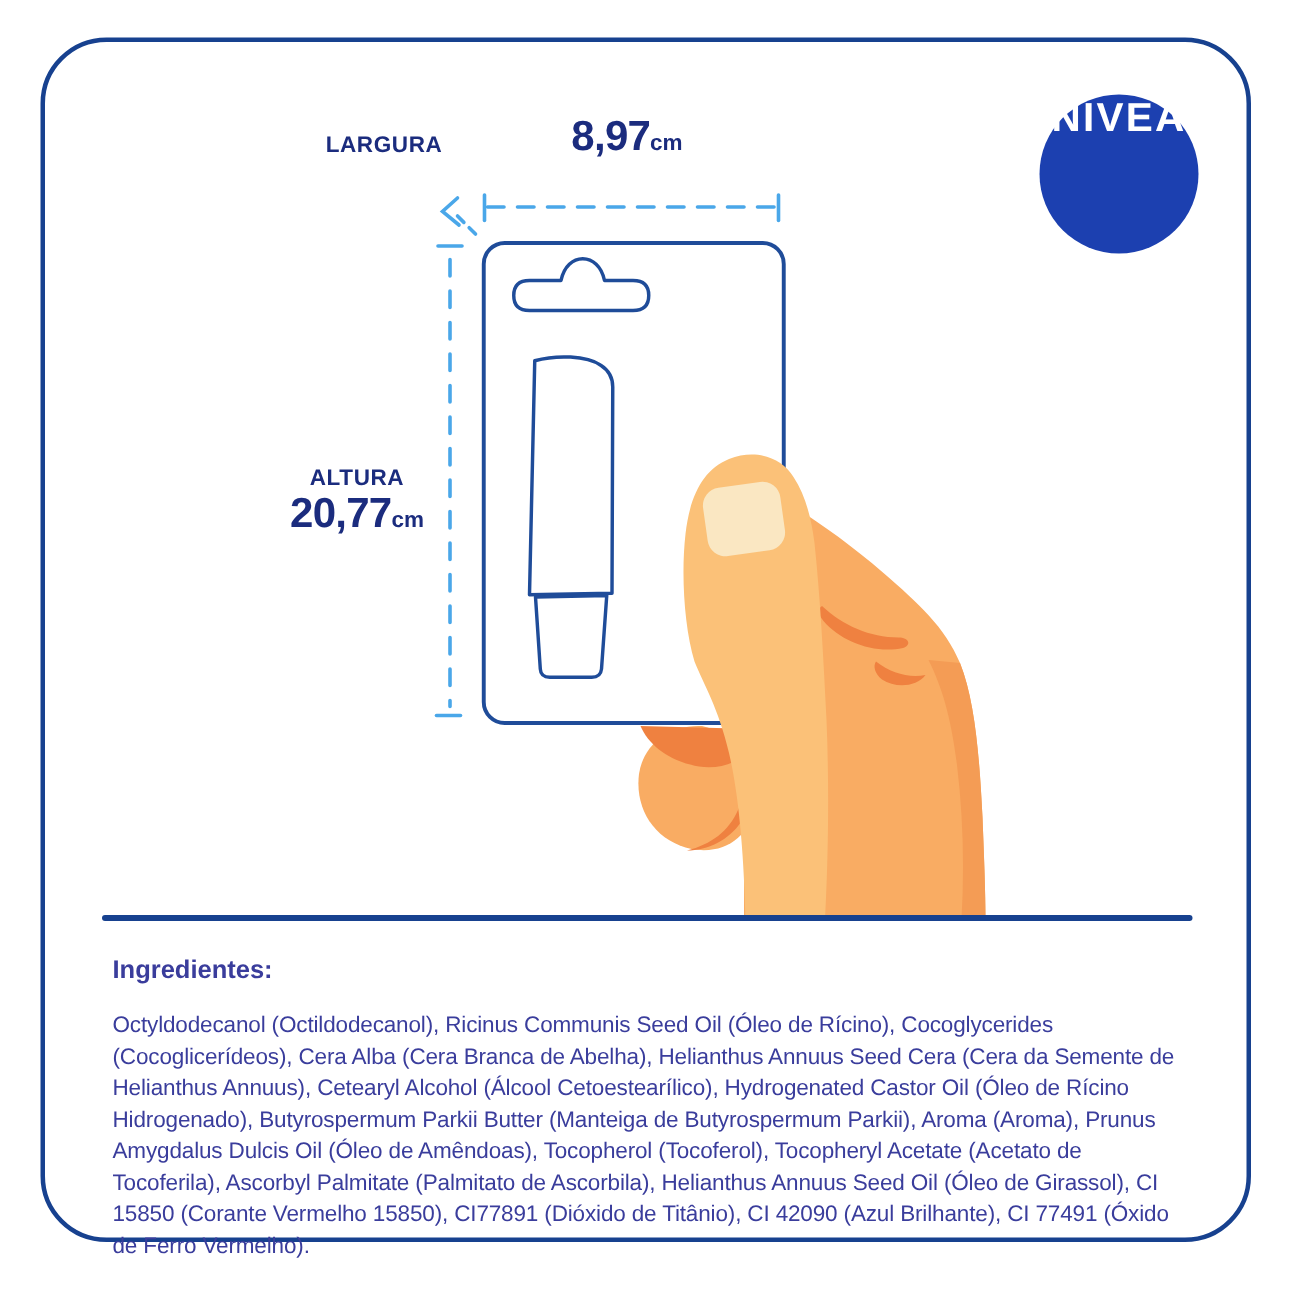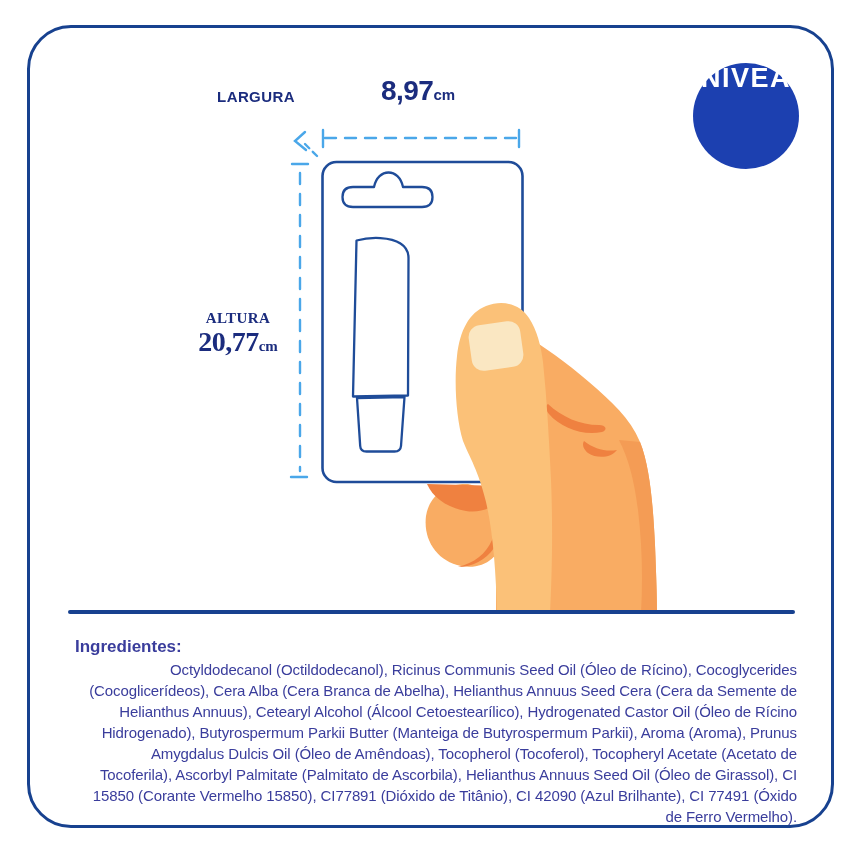--- a/index.html
+++ b/index.html
@@ -26,43 +26,43 @@
     color:#ffffff;font-weight:bold;font-size:27px;letter-spacing:1.5px;
   }
 
   
   .dim{position:absolute;width:200px;text-align:center;color:var(--label-navy);}
   .dim .dim-label{font-size:15px;font-weight:bold;letter-spacing:0.4px;}
   .dim .dim-value{font-size:28px;font-weight:bold;line-height:1.05;letter-spacing:-0.5px;}
   .dim .unit{font-size:15px;font-weight:bold;letter-spacing:0;}
   .dim-largura{left:156px;top:88px;}
   .dim-comprimento{left:318px;top:76px;}
-  .dim-altura{left:138px;top:310px;font-family:Liberation Serif, serif;}
+  .dim-altura{left:138px;top:310px;}
 
   
   .illustration{position:absolute;left:0;top:0;width:864px;height:864px;}
   .dashline{stroke:var(--dim-blue);stroke-width:2.4;fill:none;stroke-linecap:round;}
   .outline{stroke:var(--outline-blue);stroke-width:2.6;fill:#ffffff;stroke-linejoin:round;}
   .outline-thin{stroke:var(--outline-blue);stroke-width:2.3;fill:#ffffff;stroke-linejoin:round;}
   .hand-light{fill:var(--hand-light);}
   .hand-mid{fill:var(--hand-mid);}
   .hand-dark{fill:var(--hand-dark);}
   .hand-rim{fill:var(--hand-rim);}
   .nail{fill:var(--nail);}
 
   
   .divider{
     position:absolute;left:68px;top:610px;width:727px;height:4px;
     border-radius:2px;background:var(--frame-navy);
   }
 
   
   .ingredients{position:absolute;left:75px;top:637px;width:722px;color:var(--ink-blue);}
-  .ing-heading{font-size:17px;font-weight:bold;margin-bottom:2px;color:var(--ink-blue);}
-  .ing-text{font-size:15px;line-height:21px;letter-spacing:-0.1px;text-align:right;}
+  .ing-heading{font-size:17px;font-weight:bold;margin-bottom:16px;color:var(--ink-blue);}
+  .ing-text{font-size:15px;line-height:21px;letter-spacing:-0.1px;}
 </style>
 </head>
 <body>
 
 <div class="canvas">
 
   <div class="frame"></div>
 
   <div class="logo">
     <span>NIVEA</span>

